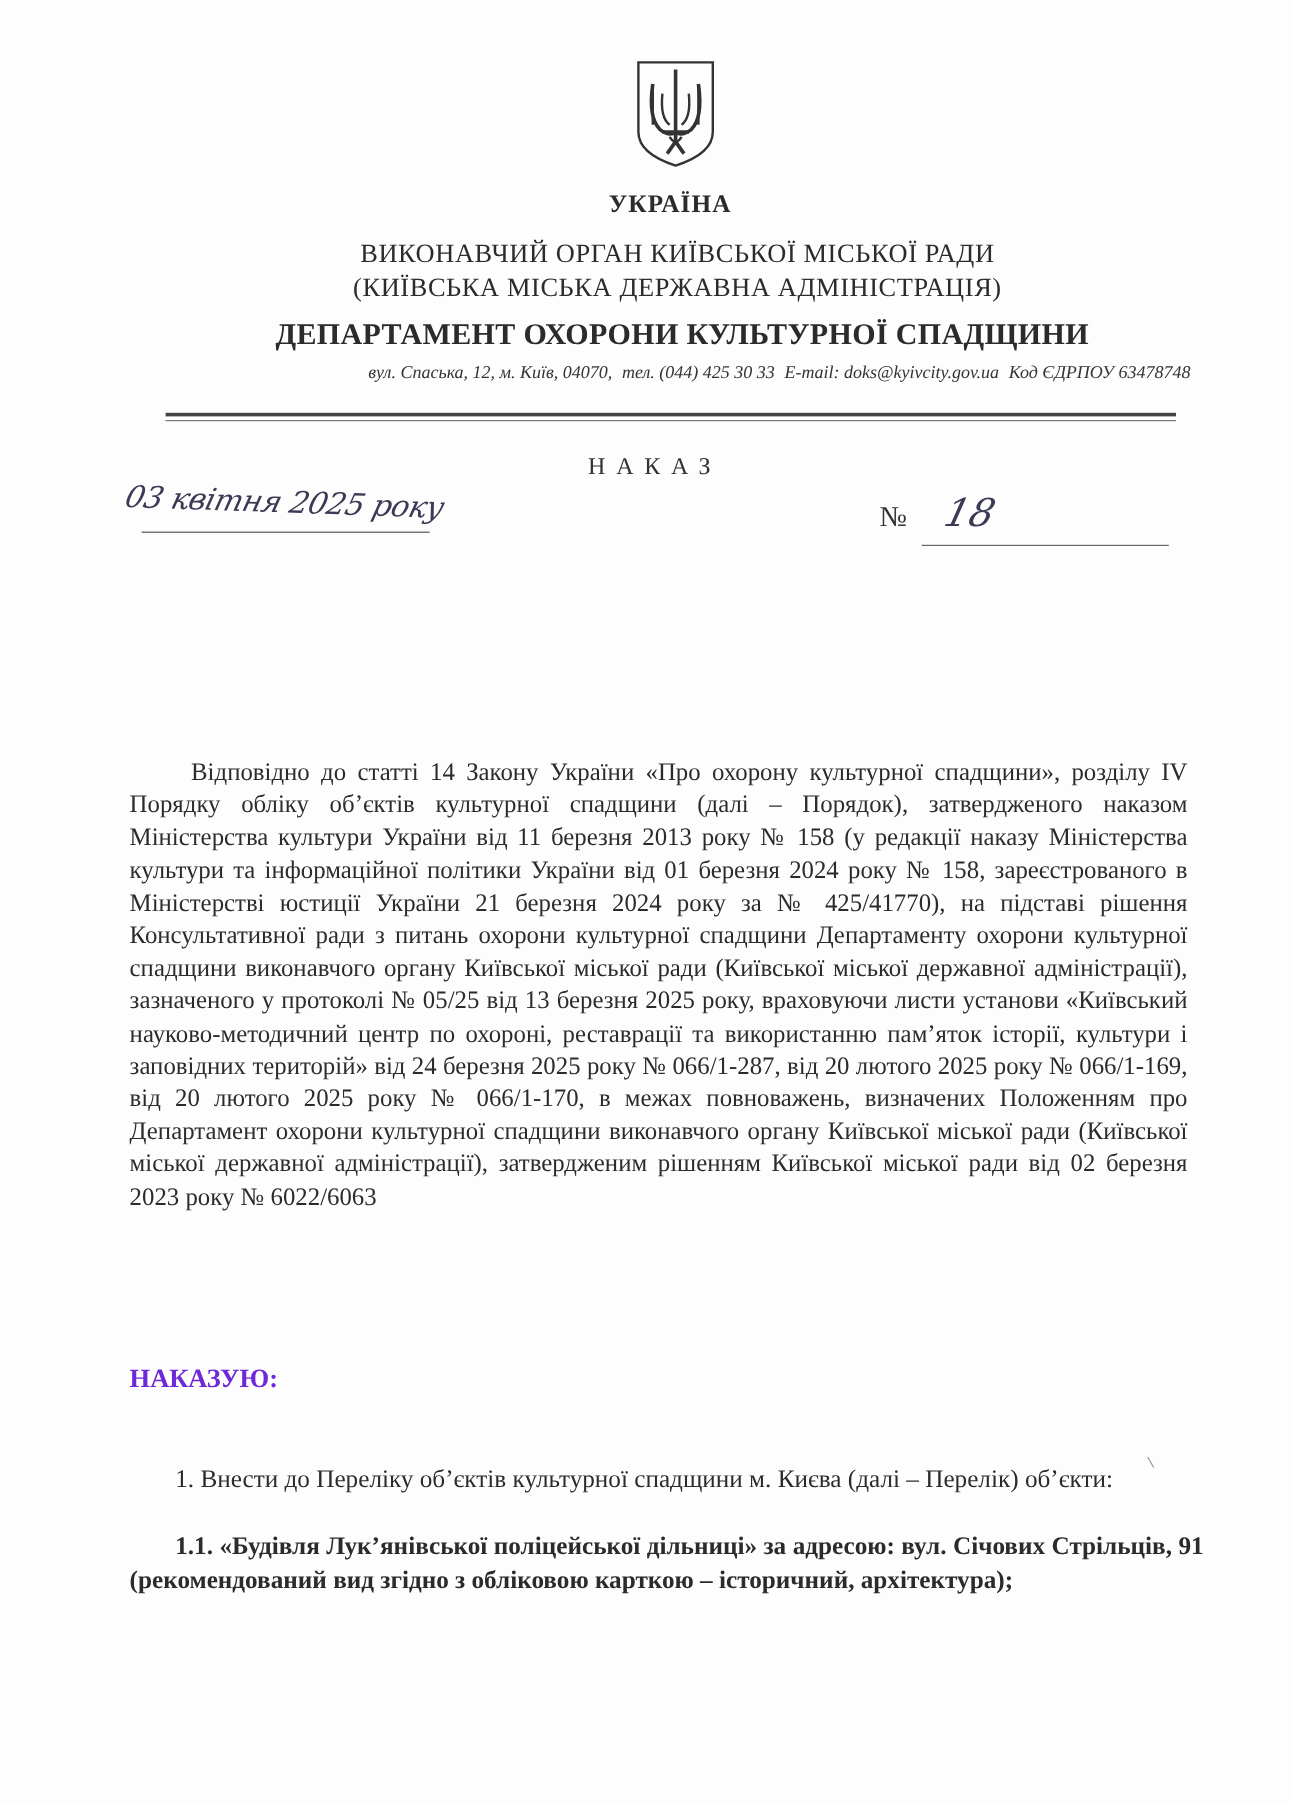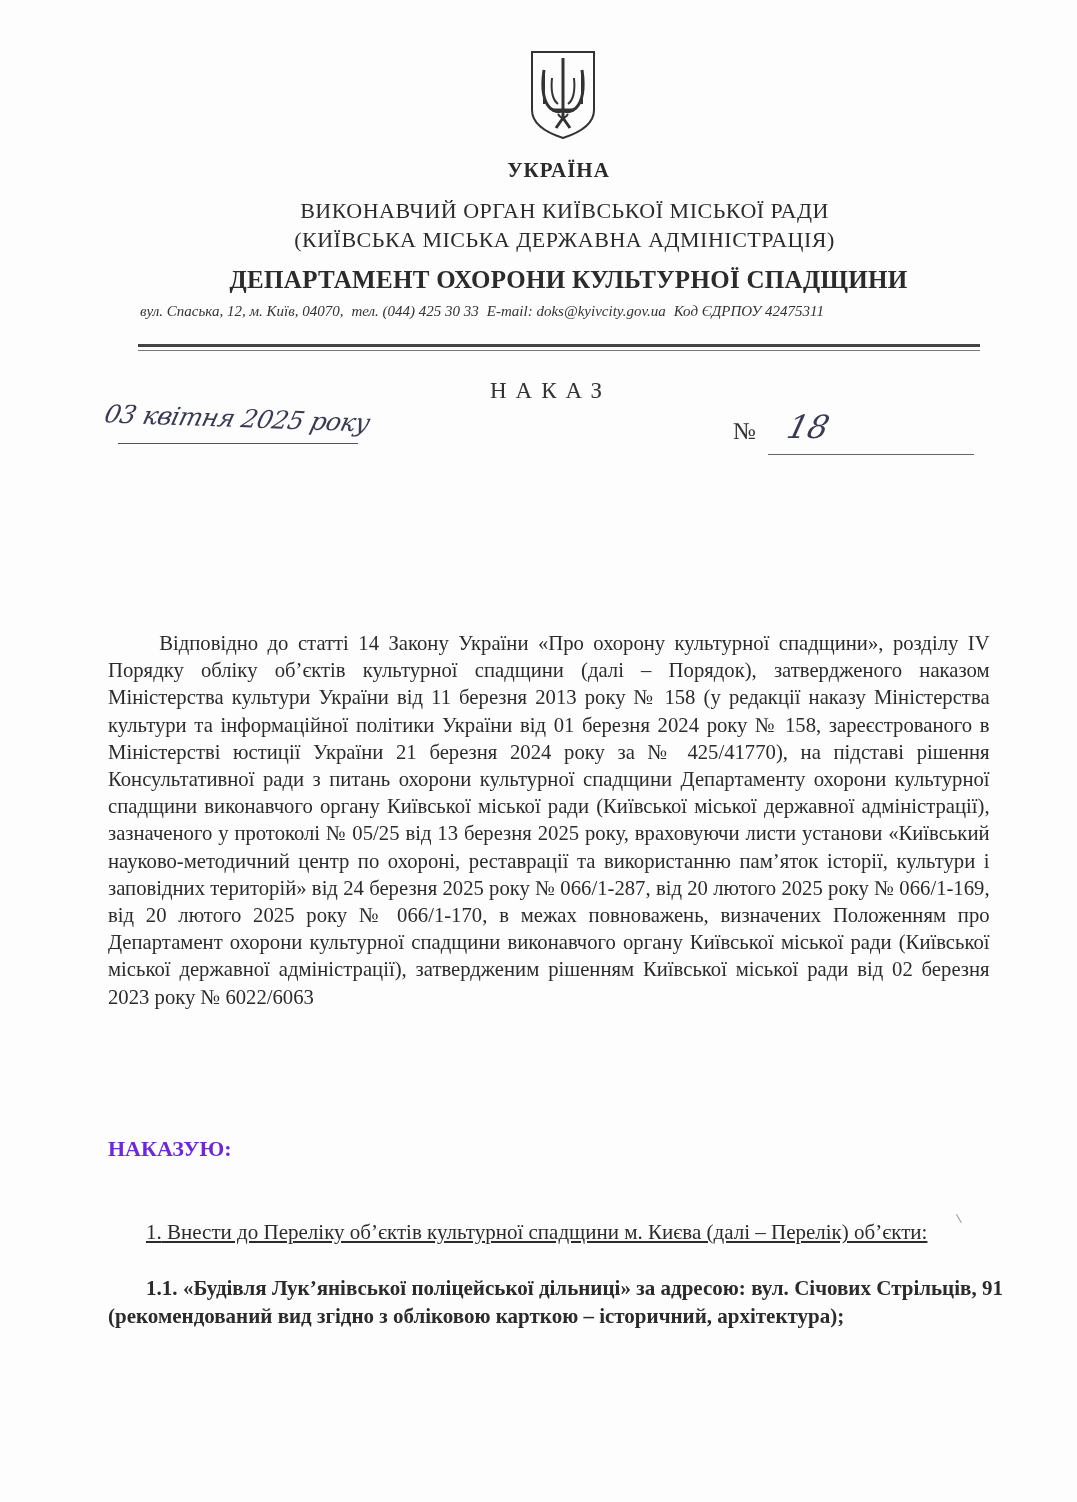--- a/index.html
+++ b/index.html
@@ -55,35 +55,35 @@
     }
     .contacts {
       position: absolute;
       left: 140px; top: 303px;
       width: 860px;
       font-size: 15px;
       font-style: italic;
       color: #333;
       white-space: nowrap;
       display: flex;
-      justify-content: flex-start;
+      justify-content: flex-end;
     }
     .contacts span { margin-right: 8px; }
     .rule {
       position: absolute;
       left: 138px; top: 344px;
       width: 842px;
       height: 3px;
       border-top: 3px solid #444;
       border-bottom: 1px solid #777;
     }
     .order-title {
       position: absolute;
       left: 490px; top: 378px;
-      font-size: 23px;
+      font-size: 20px;
       letter-spacing: 9px;
       color: #333;
     }
     .order-date {
       position: absolute;
       left: 105px; top: 404px;
       font-family: "DejaVu Serif", serif;
       font-style: italic;
       font-size: 25px;
       color: #3a3a55;
@@ -147,21 +147,21 @@
     }
     .item {
       position: absolute;
       left: 108px;
       width: 895px;
       font-size: 21px;
       line-height: 28px;
       text-align: justify;
       color: #2b2b2b;
     }
-    .item-1 { top: 1218px; text-decoration: underline; }
+    .item-1 { top: 1218px; }
     .item-1-1 { top: 1274px; font-weight: bold; }
     .item .indent { display: inline-block; width: 38px; }
     .stray-mark {
       position: absolute;
       left: 958px; top: 1212px;
       width: 6px; height: 10px;
       border-left: 1px solid #999;
       transform: rotate(-30deg);
     }
   </style>
@@ -186,21 +186,21 @@
     <div>ВИКОНАВЧИЙ ОРГАН КИЇВСЬКОЇ МІСЬКОЇ РАДИ</div>
     <div>(КИЇВСЬКА МІСЬКА ДЕРЖАВНА АДМІНІСТРАЦІЯ)</div>
   </div>
 
   <div class="hdr hdr-dept">ДЕПАРТАМЕНТ ОХОРОНИ КУЛЬТУРНОЇ СПАДЩИНИ</div>
 
   <div class="contacts">
     <span>вул. Спаська, 12, м. Київ, 04070,</span>
     <span>тел. (044) 425 30 33</span>
     <span>E-mail: doks@kyivcity.gov.ua</span>
-    <span>Код ЄДРПОУ 42475311</span>
+    <span>Код ЄДРПОУ 63478748</span>
   </div>
 
   <div class="rule"></div>
 
   <div class="order-title">НАКАЗ</div>
 
   <div class="order-date">03 квітня 2025 року</div>
   <div class="order-date-underline"></div>
 
   <div class="order-no-label">№</div>

